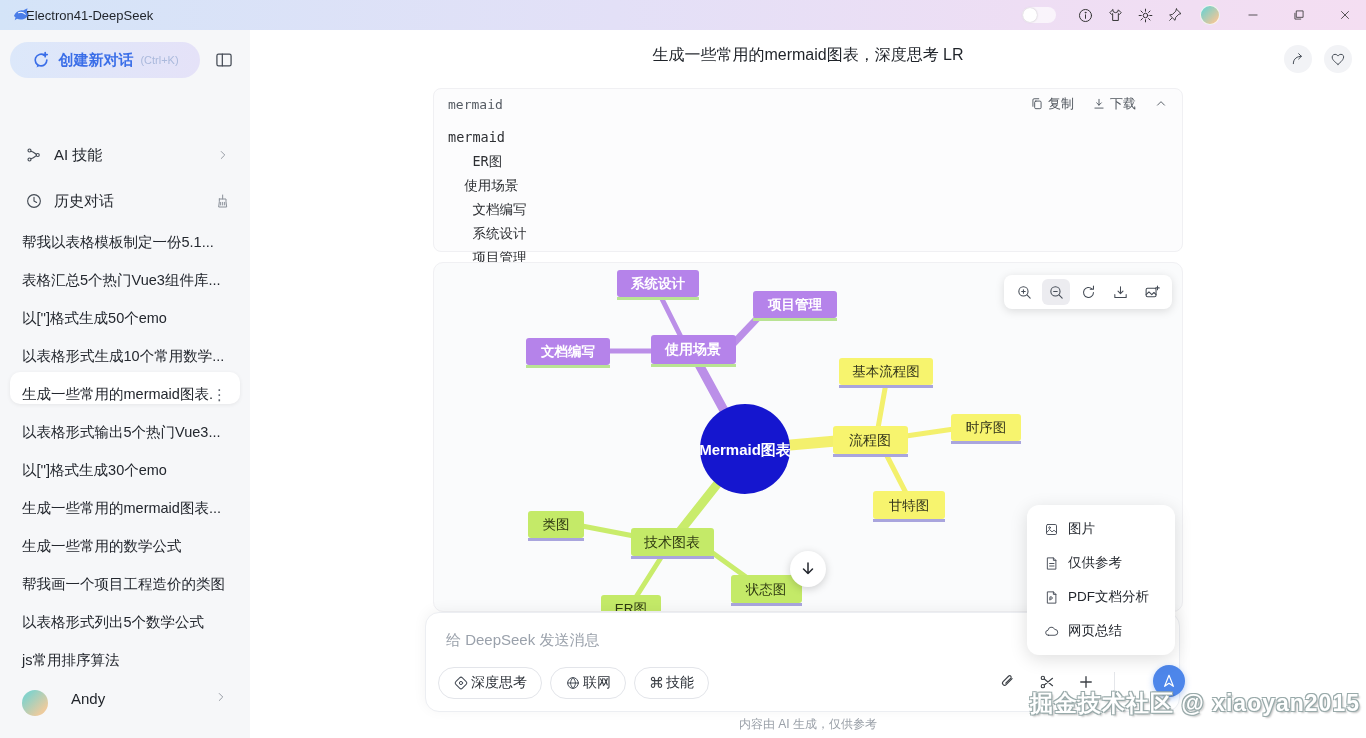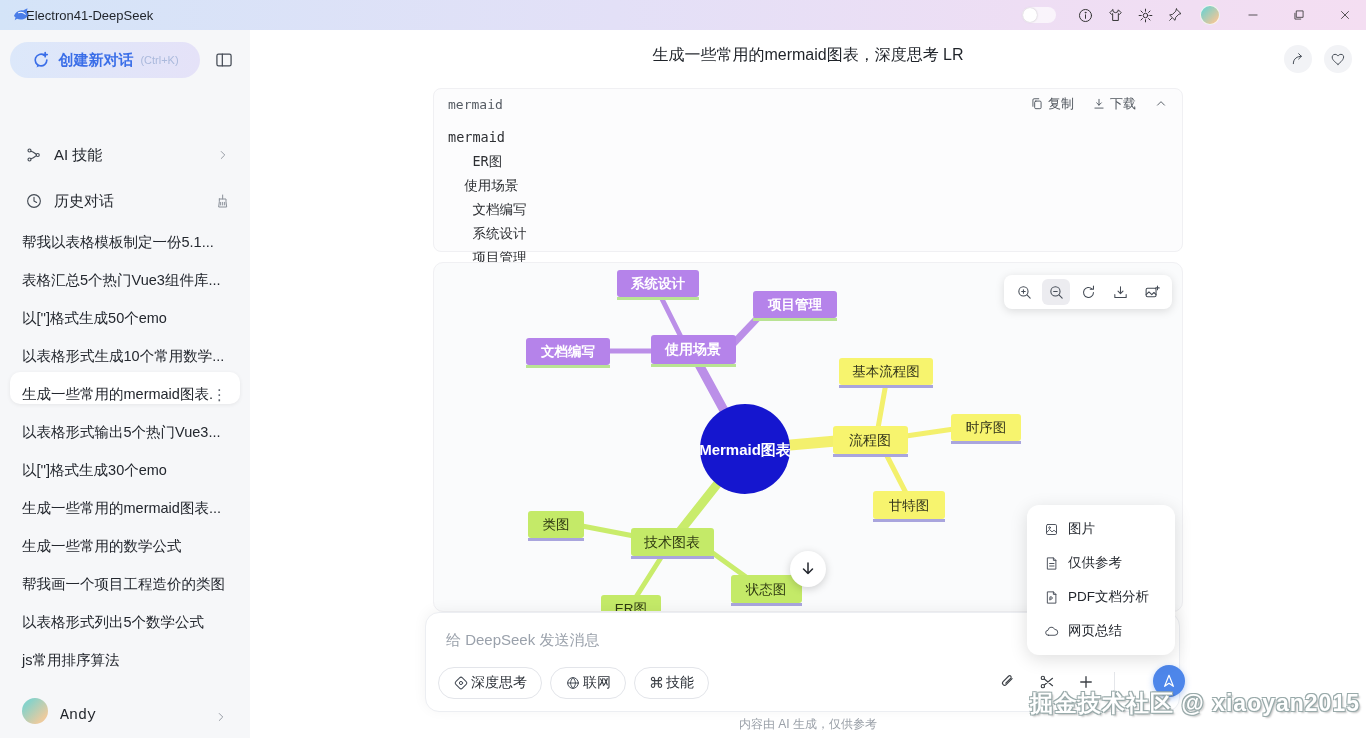--- a/index.html
+++ b/index.html
@@ -25,21 +25,21 @@
     background:linear-gradient(90deg,#dce8fa,#e5e2f8); display:flex; align-items:center; justify-content:center; gap:7px; cursor:pointer; }
   .create-label { font-size:15px; color:#3a6ee8; font-weight:600; }
   .create-short { font-size:11px; color:#aab9dc; }
   .panel-btn { position:absolute; left:210px; top:17px; width:28px; height:26px; display:flex; align-items:center; justify-content:center; cursor:pointer; }
   .nav-item { position:absolute; left:0; width:250px; height:30px; display:flex; align-items:center; padding-left:25px; gap:11px; font-size:15px; cursor:pointer; }
   .nav-right { position:absolute; right:20px; top:50%; transform:translateY(-50%); }
   .hist-item { position:absolute; left:10px; width:230px; height:32px; display:flex; align-items:flex-end; padding:0 12px; font-size:14.5px;
     white-space:nowrap; overflow:hidden; border-radius:10px; cursor:pointer; color:#23272e; }
   .hist-item.sel { background:#fff; box-shadow:0 1px 4px rgba(0,0,0,.07); }
   .hist-more { margin-left:auto; color:#5f6670; font-size:15px; letter-spacing:1px; }
-  .user-row { position:absolute; left:10px; bottom:14px; width:230px; height:34px; display:flex; align-items:flex-end; gap:12px; padding:0 12px; cursor:pointer;font-family:Liberation Mono, monospace; }
+  .user-row { position:absolute; left:10px; bottom:14px; width:230px; height:34px; display:flex; align-items:flex-start; gap:23px; padding:0 12px; cursor:pointer; }
   .user-avatar { width:26px; height:26px; border-radius:50%; background:linear-gradient(135deg,#86d2ca 20%,#eccb9e 80%); }
   .user-name { font-size:15px; color:#1f2329; }
 
   
   .main { position:absolute; left:250px; top:30px; width:1116px; height:708px; background:#fff; }
   .main-title { position:absolute; left:0; top:15px; width:1116px; text-align:center; font-size:16px; color:#1f2329; }
   .hdr-btn { position:absolute; top:15px; width:28px; height:28px; border-radius:50%; background:#f2f3f6; display:flex; align-items:center; justify-content:center; cursor:pointer; }
 
   
   .code-card { position:absolute; left:183px; top:58px; width:750px; height:164px; background:#fcfcfd; border:1px solid #f0f0f3; border-radius:8px; }

